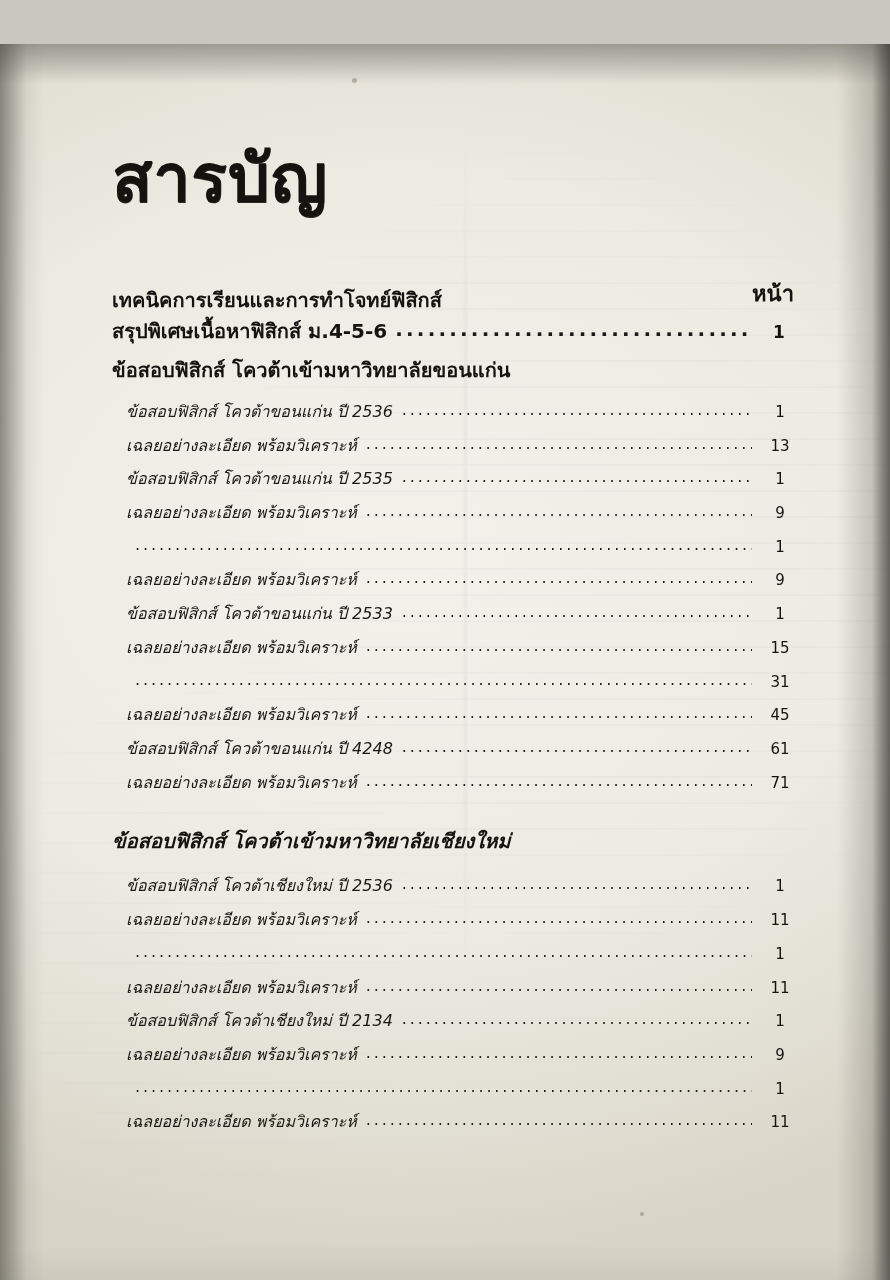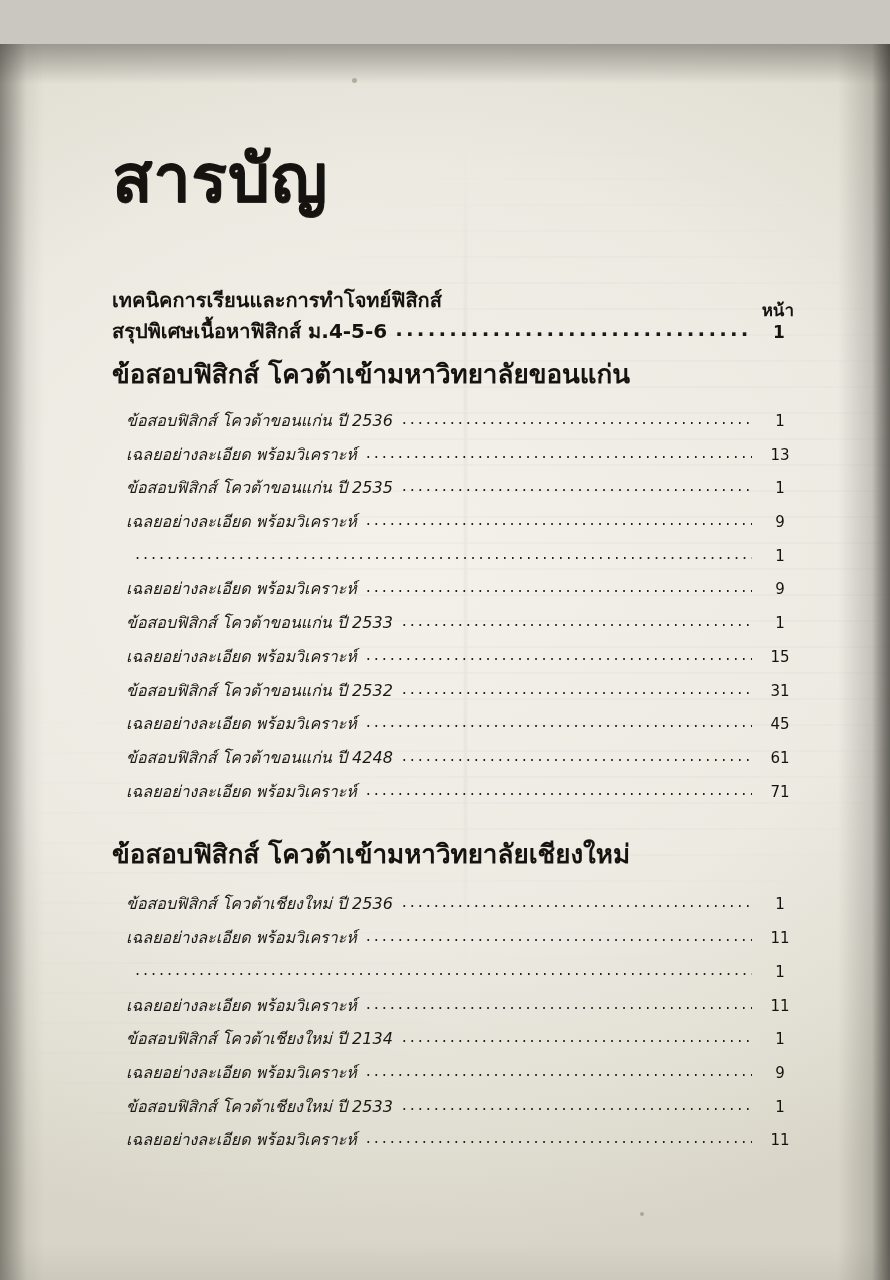--- a/index.html
+++ b/index.html
@@ -90,22 +90,22 @@
     color: #15130f;
     letter-spacing: 1px;
     line-height: 1.05;
     text-shadow: 0.5px 0.5px 0 #2a2822;
     margin: 0 0 72px 0;
   }
 
   .page-col-head {
     position: absolute;
     right: 8px;
-    top: 152px;
-    font-size: 17px;
+    top: 132px;
+    font-size: 22px;
     font-weight: bold;
     color: #14120e;
   }
 
   .head-block {
     margin-top: 0;
   }
   .head-line {
     font-size: 20px;
     font-weight: bold;
@@ -126,27 +126,27 @@
     transform: translateY(-2px);
   }
   .head-line .pg {
     flex: 0 0 46px;
     text-align: center;
     font-size: 17px;
     font-weight: bold;
   }
 
   .section-head {
-    font-size: 26px;
+    font-size: 20px;
     font-weight: bold;
     color: #15130f;
     margin: 8px 0 10px 0;
     line-height: 1.5;
   }
-  .section-head.spaced { margin-top: 26px; margin-bottom: 14px; }
+  .section-head.spaced { margin-top: 26px; margin-bottom: 14px; font-style: italic; }
 
   .entries { margin-left: 14px; }
 
   .entry {
     display: flex;
     align-items: baseline;
     white-space: nowrap;
     font-size: 16px;
     color: #1a1814;
     line-height: 1.42;
@@ -235,21 +235,20 @@
           <span class="label">ข้อสอบฟิสิกส์  โควต้าขอนแก่น  ปี 2533</span>
           <span class="dots">................................................................................................</span>
           <span class="pg">1</span>
         </div>
         <div class="entry">
           <span class="label">เฉลยอย่างละเอียด  พร้อมวิเคราะห์</span>
           <span class="dots">................................................................................................</span>
           <span class="pg">15</span>
         </div>
         <div class="entry">
-          <span class="label">ข้อสอบฟิสิกส์  โควต้าขอนแก่น  ปี 2532</span>
           <span class="dots">................................................................................................</span>
           <span class="pg">31</span>
         </div>
         <div class="entry">
           <span class="label">เฉลยอย่างละเอียด  พร้อมวิเคราะห์</span>
           <span class="dots">................................................................................................</span>
           <span class="pg">45</span>
         </div>
         <div class="entry">
           <span class="label">ข้อสอบฟิสิกส์  โควต้าขอนแก่น  ปี 4248</span>
@@ -292,21 +291,20 @@
           <span class="label">ข้อสอบฟิสิกส์  โควต้าเชียงใหม่  ปี 2134</span>
           <span class="dots">................................................................................................</span>
           <span class="pg">1</span>
         </div>
         <div class="entry">
           <span class="label">เฉลยอย่างละเอียด  พร้อมวิเคราะห์</span>
           <span class="dots">................................................................................................</span>
           <span class="pg">9</span>
         </div>
         <div class="entry">
-          <span class="label">ข้อสอบฟิสิกส์  โควต้าเชียงใหม่  ปี 2533</span>
           <span class="dots">................................................................................................</span>
           <span class="pg">1</span>
         </div>
         <div class="entry">
           <span class="label">เฉลยอย่างละเอียด  พร้อมวิเคราะห์</span>
           <span class="dots">................................................................................................</span>
           <span class="pg">11</span>
         </div>
 
       </div>

